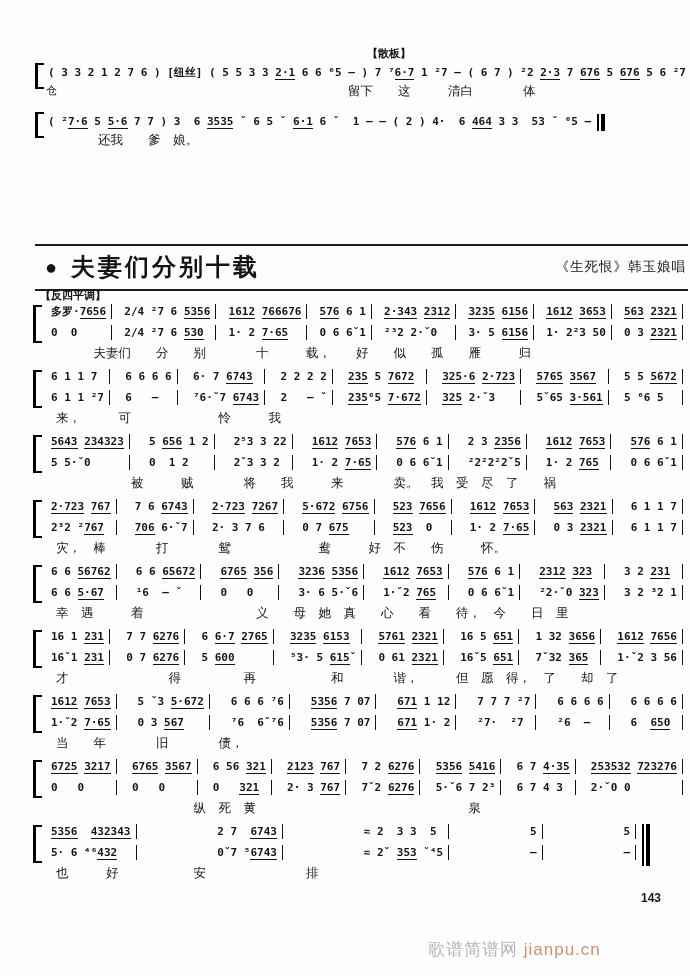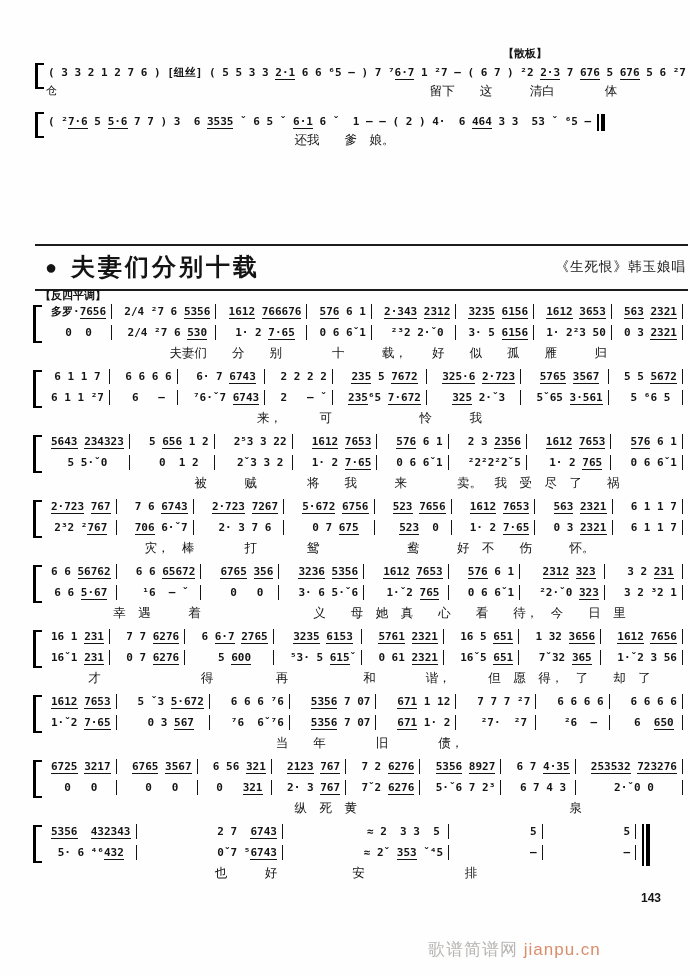--- a/index.html
+++ b/index.html
@@ -1,17 +1,17 @@
 <!DOCTYPE html>
 <html><head>
 <meta charset="utf-8">
 <style>
   html,body{margin:0;padding:0;background:#e8e8e8;}
   .page{position:relative;width:690px;height:976px;background:#fefefe;margin:0 auto;
-        font-family:"Liberation Sans",sans-serif;color:#141414;overflow:hidden;text-align:center;}
+        font-family:"Liberation Sans",sans-serif;color:#141414;overflow:hidden;}
   .notation{font-family:"DejaVu Sans Mono",monospace;font-weight:bold;font-size:11px;
             line-height:15px;white-space:pre;letter-spacing:0;}
   .beam{border-bottom:1.4px solid #141414;}
   
   #prelude{position:absolute;left:35px;top:46px;width:648px;}
   .tempo-label{font-size:11px;font-weight:bold;margin-left:332px;margin-bottom:4px;}
   .p-line{position:relative;display:flex;align-items:flex-start;margin-bottom:14px;}
   .p-wrap{display:flex;flex-direction:column;}
   .p-lyrics{font-size:12.5px;white-space:pre;margin-top:3px;}
   .p-line.p0 .p-lyrics{margin-left:300px;}
@@ -270,21 +270,21 @@
             <div class="cell notation"><span class="beam">6725</span> <span class="beam">3217</span></div>
             <div class="cell notation">0   0</div>
             <div class="cell notation"><span class="beam">6765</span> <span class="beam">3567</span></div>
             <div class="cell notation">0   0</div>
             <div class="cell notation">6 56 <span class="beam">321</span></div>
             <div class="cell notation">0   <span class="beam">321</span></div>
             <div class="cell notation"><span class="beam">2123</span> <span class="beam">767</span></div>
             <div class="cell notation">2· 3 <span class="beam">767</span></div>
             <div class="cell notation">7 2 <span class="beam">6276</span></div>
             <div class="cell notation">7ˇ2 <span class="beam">6276</span></div>
-            <div class="cell notation"><span class="beam">5356</span> <span class="beam">8927</span></div>
+            <div class="cell notation"><span class="beam">5356</span> <span class="beam">5416</span></div>
             <div class="cell notation">5·ˇ6 7 2³</div>
             <div class="cell notation">6 7 <span class="beam">4·35</span></div>
             <div class="cell notation">6 7 4 3</div>
             <div class="cell notation"><span class="beam">253532</span> <span class="beam">723276</span></div>
             <div class="cell notation">2·ˇ0 0</div>
           </div>
           <div class="sys-lyrics">　　　　　　　　　　　纵　死　黄　　　　　　　　　　　　　　　　　泉</div>
         </div>
       </div>
       <div class="system narrow">

